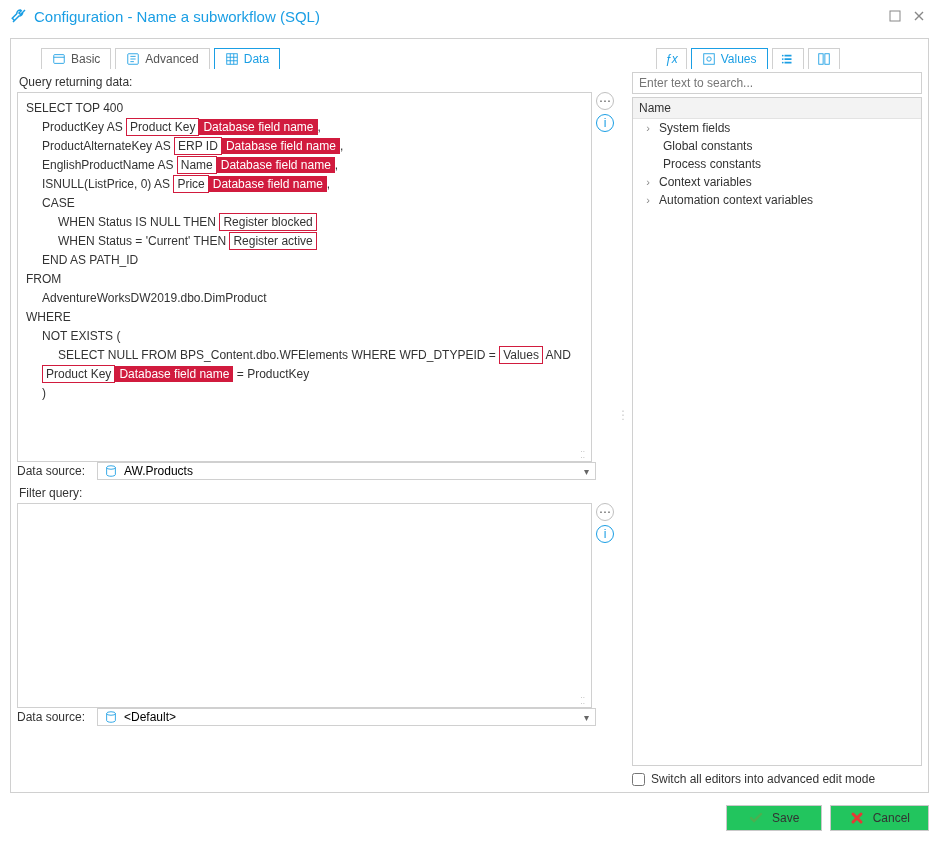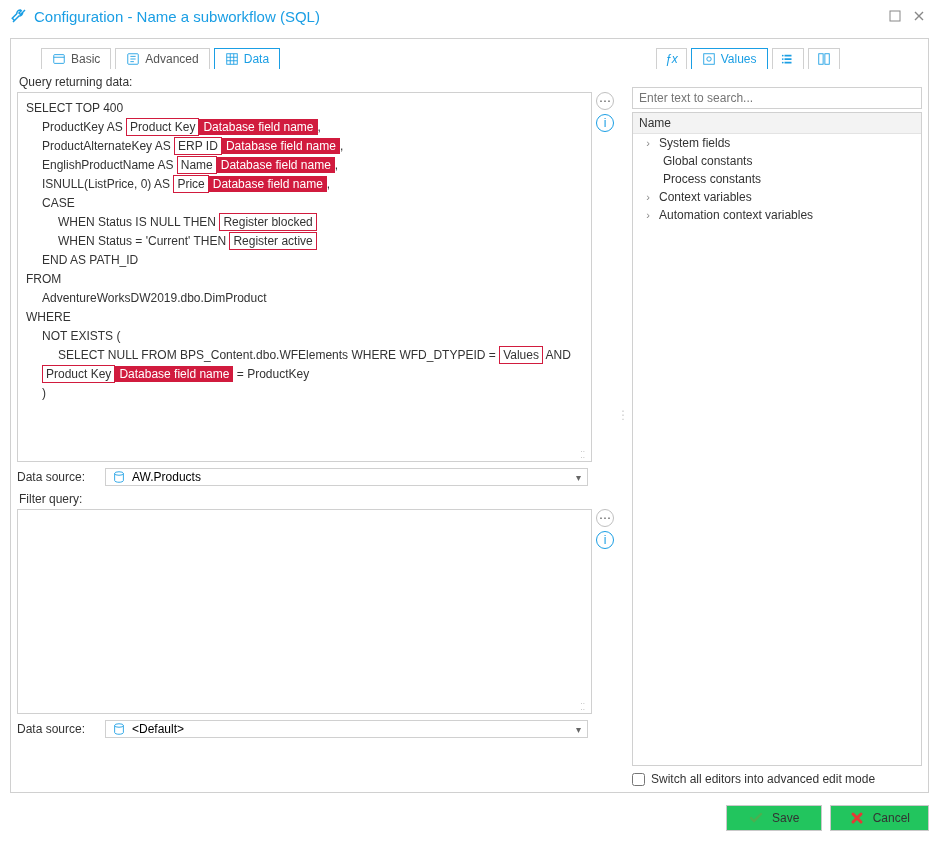--- a/index.html
+++ b/index.html
@@ -20,29 +20,29 @@
 .tab .ticon { width: 14px; height: 14px; }
 .label { color: #333; margin: 6px 0 3px 2px; }
 .editwrap { display: flex; gap: 4px; }
 .editor { flex: 1; border: 1px solid #d0d0d0; background: #fff; padding: 6px 8px; font-family: "Segoe UI", sans-serif; font-size: 12px; line-height: 19px; color: #333; overflow: auto; position: relative; }
 .editor.q { height: 370px; }
 .editor.f { height: 205px; }
 .sidebtns { display: flex; flex-direction: column; gap: 4px; }
 .circlebtn { width: 18px; height: 18px; border: 1px solid #c0c0c0; border-radius: 50%; display: flex; align-items: center; justify-content: center; color: #555; cursor: pointer; background: #fff; }
 .circlebtn.info { color: #1a9ee4; border-color: #1a9ee4; }
 .resizeh { font-size: 8px; color: #aaa; text-align: right; padding-right: 2px; line-height: 6px; }
-.row { display: flex; align-items: center; gap: 8px; margin-top: 6px; }
+.row { display: flex; align-items: center; }
 .row .lbl { width: 80px; color: #333; }
 .combo { flex: 1; border: 1px solid #d0d0d0; height: 18px; display: flex; align-items: center; padding: 0 6px; gap: 6px; cursor: pointer; }
 .combo .caret { margin-left: auto; color: #666; font-size: 10px; }
 .token { border: 1px solid #d11b3e; background: #fff; color: #333; padding: 0 3px; display: inline-block; line-height: 16px; }
 .tag { background: #d11b3e; color: #fff; padding: 0 4px; display: inline-block; line-height: 16px; }
 .ind1 { padding-left: 16px; display: block; }
 .ind2 { padding-left: 32px; display: block; }
-.searchbox { border: 1px solid #d0d0d0; height: 22px; margin-top: 18px; }
+.searchbox { border: 1px solid #d0d0d0; height: 22px; margin-top: 3px; }
 .searchbox input { border: none; width: 100%; height: 100%; padding: 0 6px; color: #888; outline: none; }
 .tree { border: 1px solid #d0d0d0; flex: 1; margin-top: 3px; overflow: auto; }
 .treehdr { background: #f3f3f3; border-bottom: 1px solid #e3e3e3; padding: 3px 6px; color: #333; }
 .treeitem { padding: 2px 6px 2px 8px; display: flex; align-items: center; gap: 4px; color: #333; cursor: pointer; }
 .treeitem.child { padding-left: 30px; }
 .expico { width: 14px; height: 14px; display: inline-flex; align-items: center; justify-content: center; border-radius: 50%; color: #888; font-size: 11px; }
 .chk { display: flex; align-items: center; gap: 6px; margin-top: 6px; color: #333; }
 .btnbar { display: flex; justify-content: flex-end; gap: 8px; padding: 6px 10px 10px; }
 .btn { border: 1px solid #c9c9c9; background: #22c55e; padding: 0 18px; height: 26px; display: flex; align-items: center; gap: 8px; cursor: pointer; color: #333; min-width: 96px; justify-content: center; }
 .btn.cancel { min-width: 86px; }

